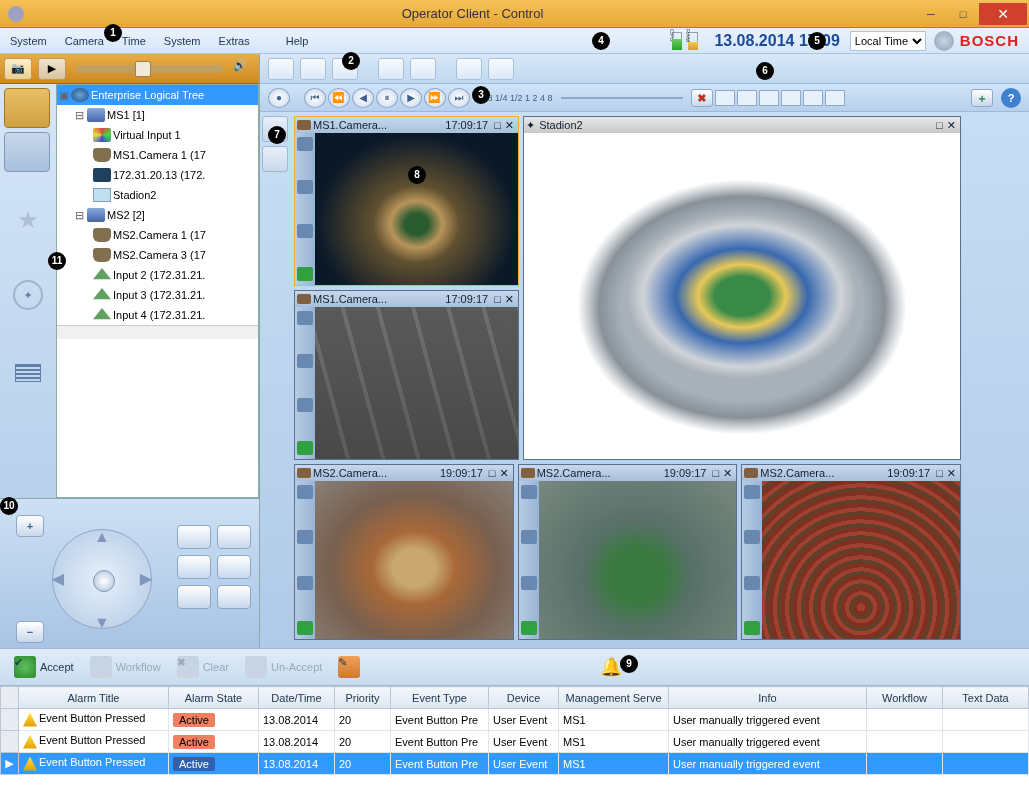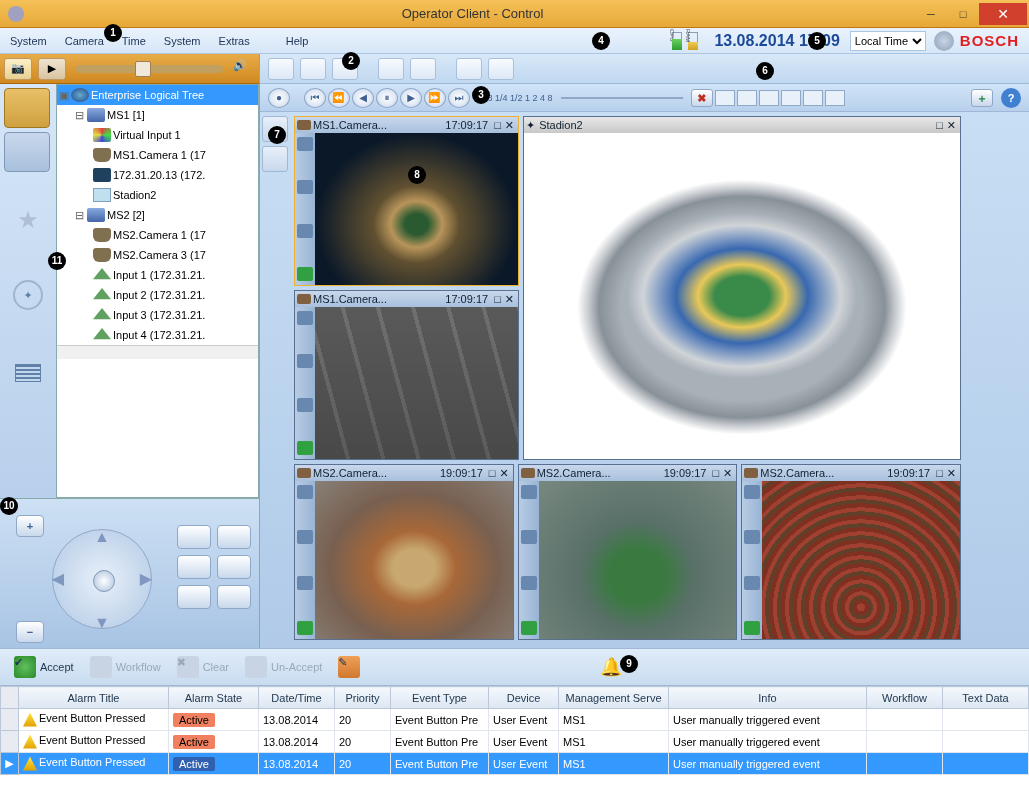--- a/index.html
+++ b/index.html
@@ -238,24 +238,20 @@
             <span class="ico i-srv"></span>
             <span>MS2 [2]</span>
           </div>
         <div class="row lvl2">
             <span class="ico i-cam"></span>
             <span>MS2.Camera 1 (17</span>
           </div>
         <div class="row lvl2">
             <span class="ico i-cam"></span>
             <span>MS2.Camera 3 (17</span>
-          </div>
-        <div class="row lvl2">
-            <span class="ico i-inp"></span>
-            <span>Input 1 (172.31.21.</span>
           </div>
         <div class="row lvl2">
             <span class="ico i-inp"></span>
             <span>Input 2 (172.31.21.</span>
           </div>
         <div class="row lvl2">
             <span class="ico i-inp"></span>
             <span>Input 3 (172.31.21.</span>
           </div>
         <div class="row lvl2">

